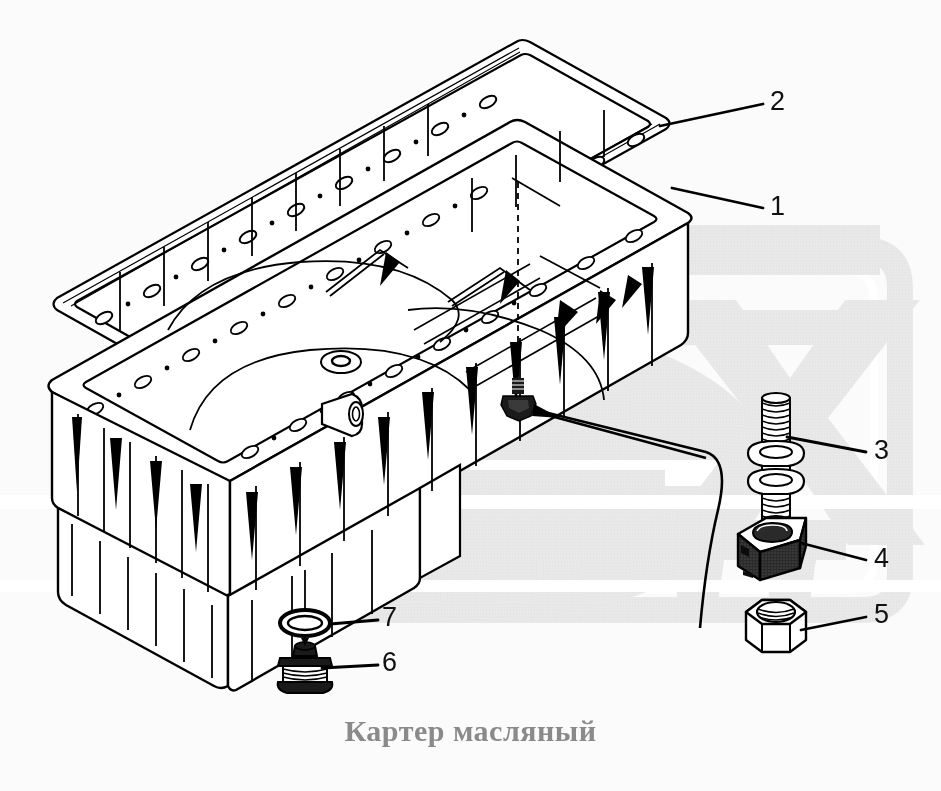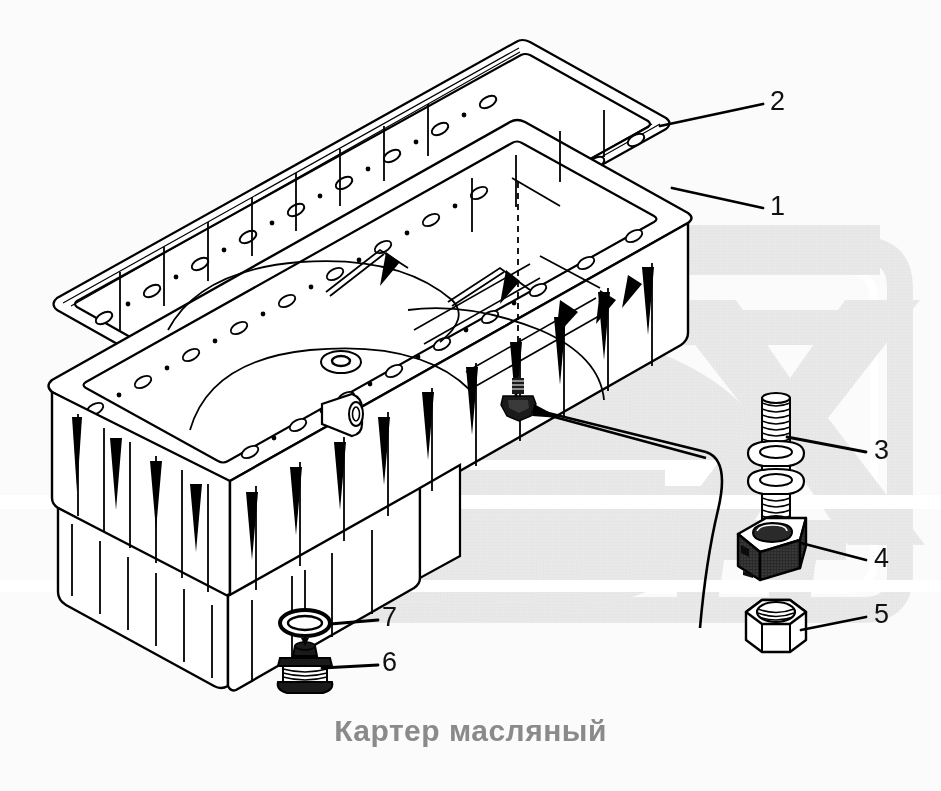--- a/index.html
+++ b/index.html
@@ -12,21 +12,21 @@
     position:relative;width:941px;height:791px;
     background:#fbfbfb;
   }
   #diagram{position:absolute;left:0;top:0;width:941px;height:791px;}
   .caption{
     position:absolute;left:0;top:714px;width:941px;
     text-align:center;
     font-size:30px;font-weight:bold;
     color:#8a8a8a;
     letter-spacing:0.5px;
-    font-family:Liberation Sans, sans-serif;
+    font-family:Liberation Serif, serif;
     user-select:none;
   }
   .lbl{
     position:absolute;
     font-size:27px;
     color:#111111;
     font-family:"Liberation Sans", sans-serif;
     line-height:1;
   }
 </style>

